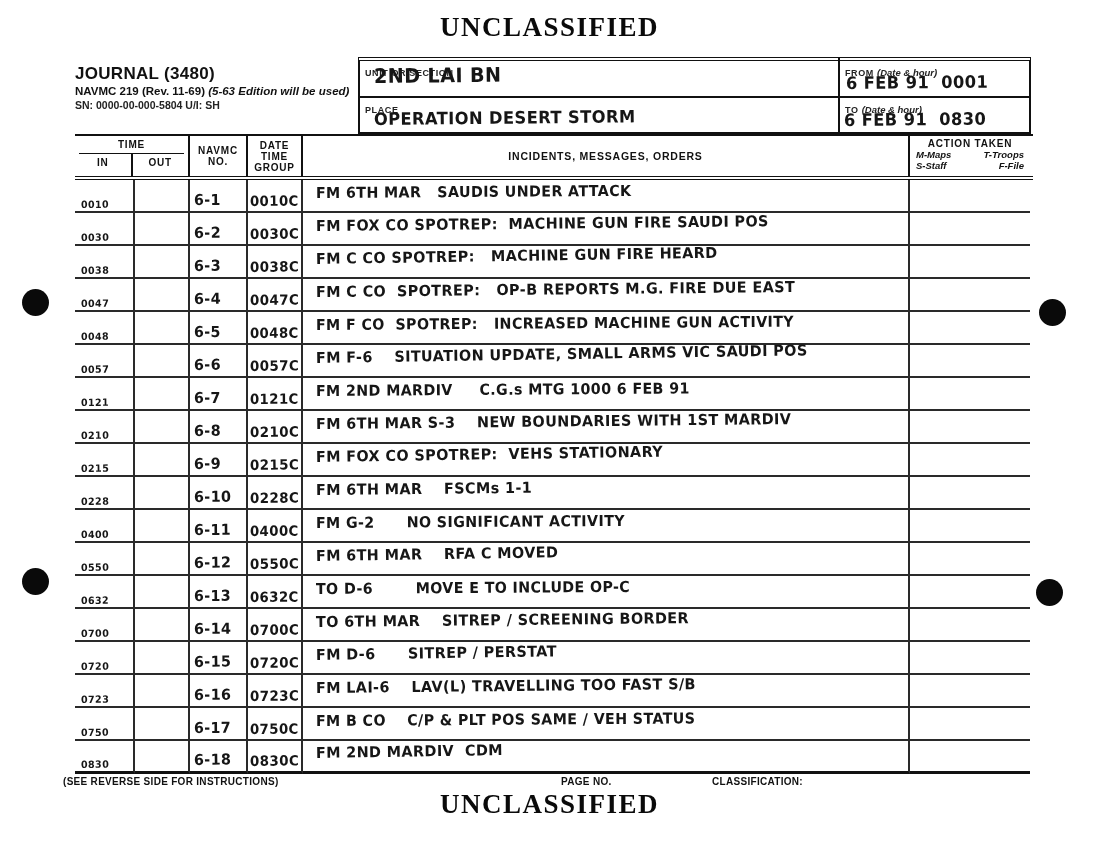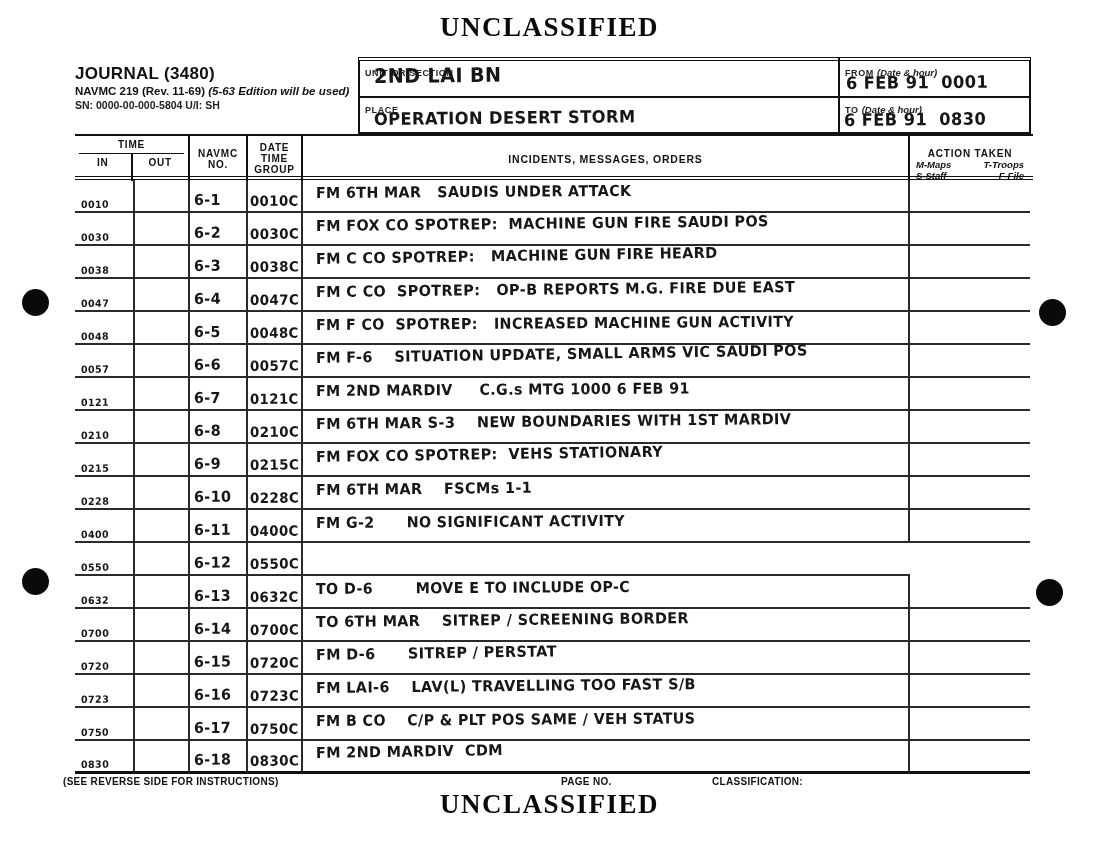--- a/index.html
+++ b/index.html
@@ -52,21 +52,21 @@
   .thead{height:40px;border-bottom:4px double #111;}
   .th{font-size:10px;font-weight:bold;letter-spacing:0.8px;text-align:center;
       border-right:2px solid #111;box-sizing:border-box;position:relative;}
   .th-time{grid-column:1 / span 2;display:flex;flex-direction:column;}
   .th-time .t-top{padding-top:3px;border-bottom:1.5px solid #111;margin:0 4px;flex:0 0 14px;}
   .th-inout{display:flex;flex:1;}
   .th-inout div{flex:1;padding-top:3px;}
   .th-inout .in{border-right:2px solid #111;}
   .th-stack{display:flex;flex-direction:column;justify-content:center;line-height:11px;}
   .th-inc{display:flex;align-items:center;justify-content:center;font-size:10.5px;}
-  .th-action{border-right:none;padding-top:12px;font-size:10px;}
+  .th-action{border-right:none;padding-top:2px;font-size:10px;}
   .th-action .keys{display:flex;justify-content:space-between;padding:0 6px;
       font-style:italic;font-weight:bold;font-size:9.5px;letter-spacing:0;line-height:11px;gap:24px;}
 
   .trow{height:33px;}
   .cell{border-right:2px solid #2a2a2a;border-bottom:2px solid #2a2a2a;box-sizing:border-box;
         display:flex;align-items:flex-end;overflow:visible;white-space:pre;}
   .c-in{padding:0 0 1px 6px;font-size:10px;}
   .c-out{font-size:15px;}
   .c-serial{padding:0 0 2px 4px;font-size:15px;}
   .c-dtg{padding:0 0 2px 2px;font-size:14px;}
@@ -257,20 +257,21 @@
     <div class="cell c-dtg"><span class="hw">0400C</span></div>
     <div class="cell c-inc"><span class="hw">FM G-2      NO SIGNIFICANT ACTIVITY</span></div>
     <div class="cell c-action"><span class="hw"></span></div>
   </div>
 
   <div class="grid trow">
     <div class="cell c-in"><span class="hw">0550</span></div>
     <div class="cell c-out"><span class="hw"></span></div>
     <div class="cell c-serial"><span class="hw">6-12</span></div>
     <div class="cell c-dtg"><span class="hw">0550C</span></div>
+    <div class="cell c-inc"><span class="hw">FM 6TH MAR    RFA C MOVED</span></div>
     <div class="cell c-action"><span class="hw"></span></div>
   </div>
 
   <div class="grid trow">
     <div class="cell c-in"><span class="hw">0632</span></div>
     <div class="cell c-out"><span class="hw"></span></div>
     <div class="cell c-serial"><span class="hw">6-13</span></div>
     <div class="cell c-dtg"><span class="hw">0632C</span></div>
     <div class="cell c-inc"><span class="hw">TO D-6        MOVE E TO INCLUDE OP-C</span></div>
     <div class="cell c-action"><span class="hw"></span></div>

